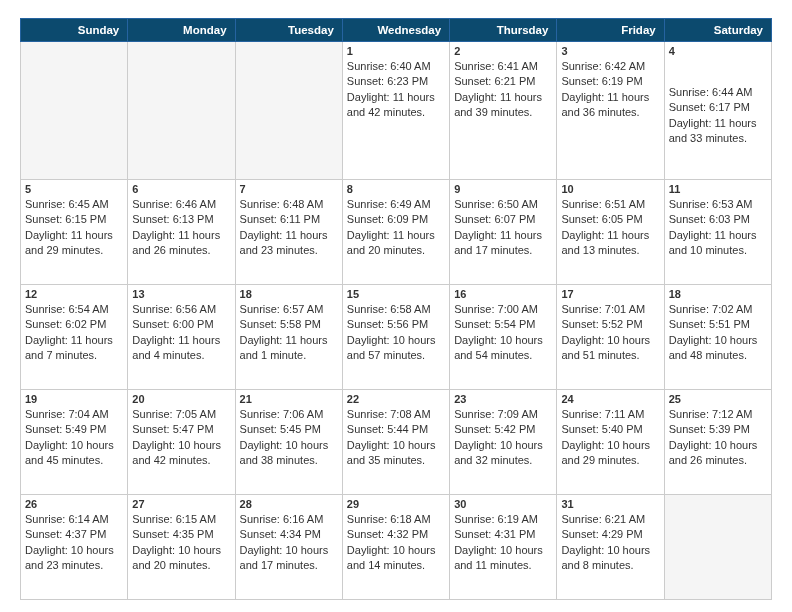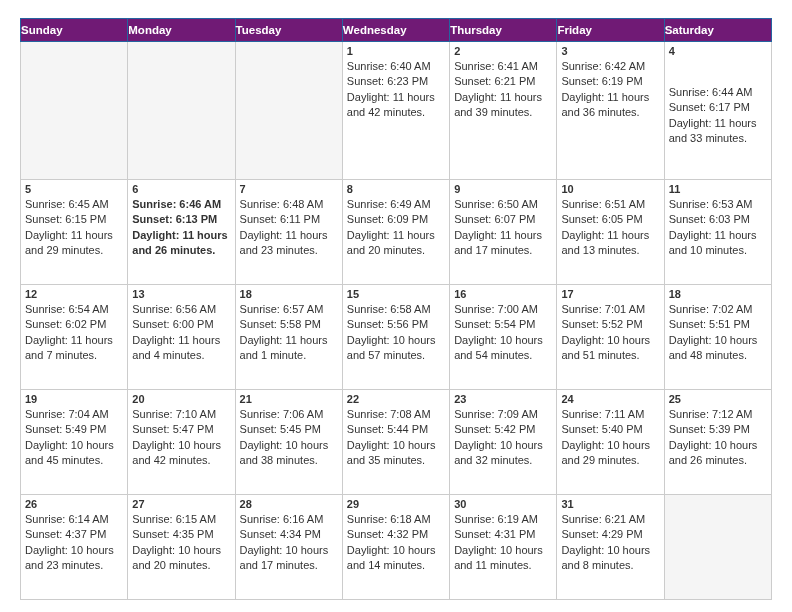--- a/index.html
+++ b/index.html
@@ -42,27 +42,27 @@
       color: #444;
     }
     .calendar {
       border: 1px solid #ccc;
       border-collapse: collapse;
       width: 100%;
       flex: 1;
       table-layout: fixed;
     }
     .calendar th {
-      background: #701a75;
+      background: #0c4a6e;
       color: #fff;
       font-size: 11.5px;
       font-weight: bold;
-      padding: 5px 0;
+      padding: 5px 8px;
       border: 1px solid #2563a0;
-      text-align: left;
+      text-align: right;
     }
     .calendar td {
       border: 1px solid #ccc;
       vertical-align: top;
       padding: 3px 4px;
       font-size: 9.5px;
       color: #333;
       background: #fff;
       height: 82px;
     }
@@ -142,21 +142,21 @@
         <tr class="row-bg-alt">
           <td>
             <span class="day-num">5</span>
             <div class="day-info" style="white-space: pre-line;">Sunrise: 6:45 AM
 Sunset: 6:15 PM
 Daylight: 11 hours
 and 29 minutes.</div>
           </td>
           <td>
             <span class="day-num">6</span>
-            <div class="day-info" style="white-space: pre-line; font-weight: bold;">Sunrise: 6:46 AM
+            <div class="day-info" style="white-space: pre-line;">Sunrise: 6:46 AM
 Sunset: 6:13 PM
 Daylight: 11 hours
 and 26 minutes.</div>
           </td>
           <td>
             <span class="day-num">7</span>
             <div class="day-info" style="white-space: pre-line;">Sunrise: 6:48 AM
 Sunset: 6:11 PM
 Daylight: 11 hours
 and 23 minutes.</div>
@@ -244,21 +244,21 @@
         <tr class="row-bg-alt">
           <td>
             <span class="day-num">19</span>
             <div class="day-info" style="white-space: pre-line;">Sunrise: 7:04 AM
 Sunset: 5:49 PM
 Daylight: 10 hours
 and 45 minutes.</div>
           </td>
           <td>
             <span class="day-num">20</span>
-            <div class="day-info" style="white-space: pre-line;">Sunrise: 7:10 AM
+            <div class="day-info" style="white-space: pre-line;">Sunrise: 7:05 AM
 Sunset: 5:47 PM
 Daylight: 10 hours
 and 42 minutes.</div>
           </td>
           <td>
             <span class="day-num">21</span>
             <div class="day-info" style="white-space: pre-line;">Sunrise: 7:06 AM
 Sunset: 5:45 PM
 Daylight: 10 hours
 and 38 minutes.</div>

